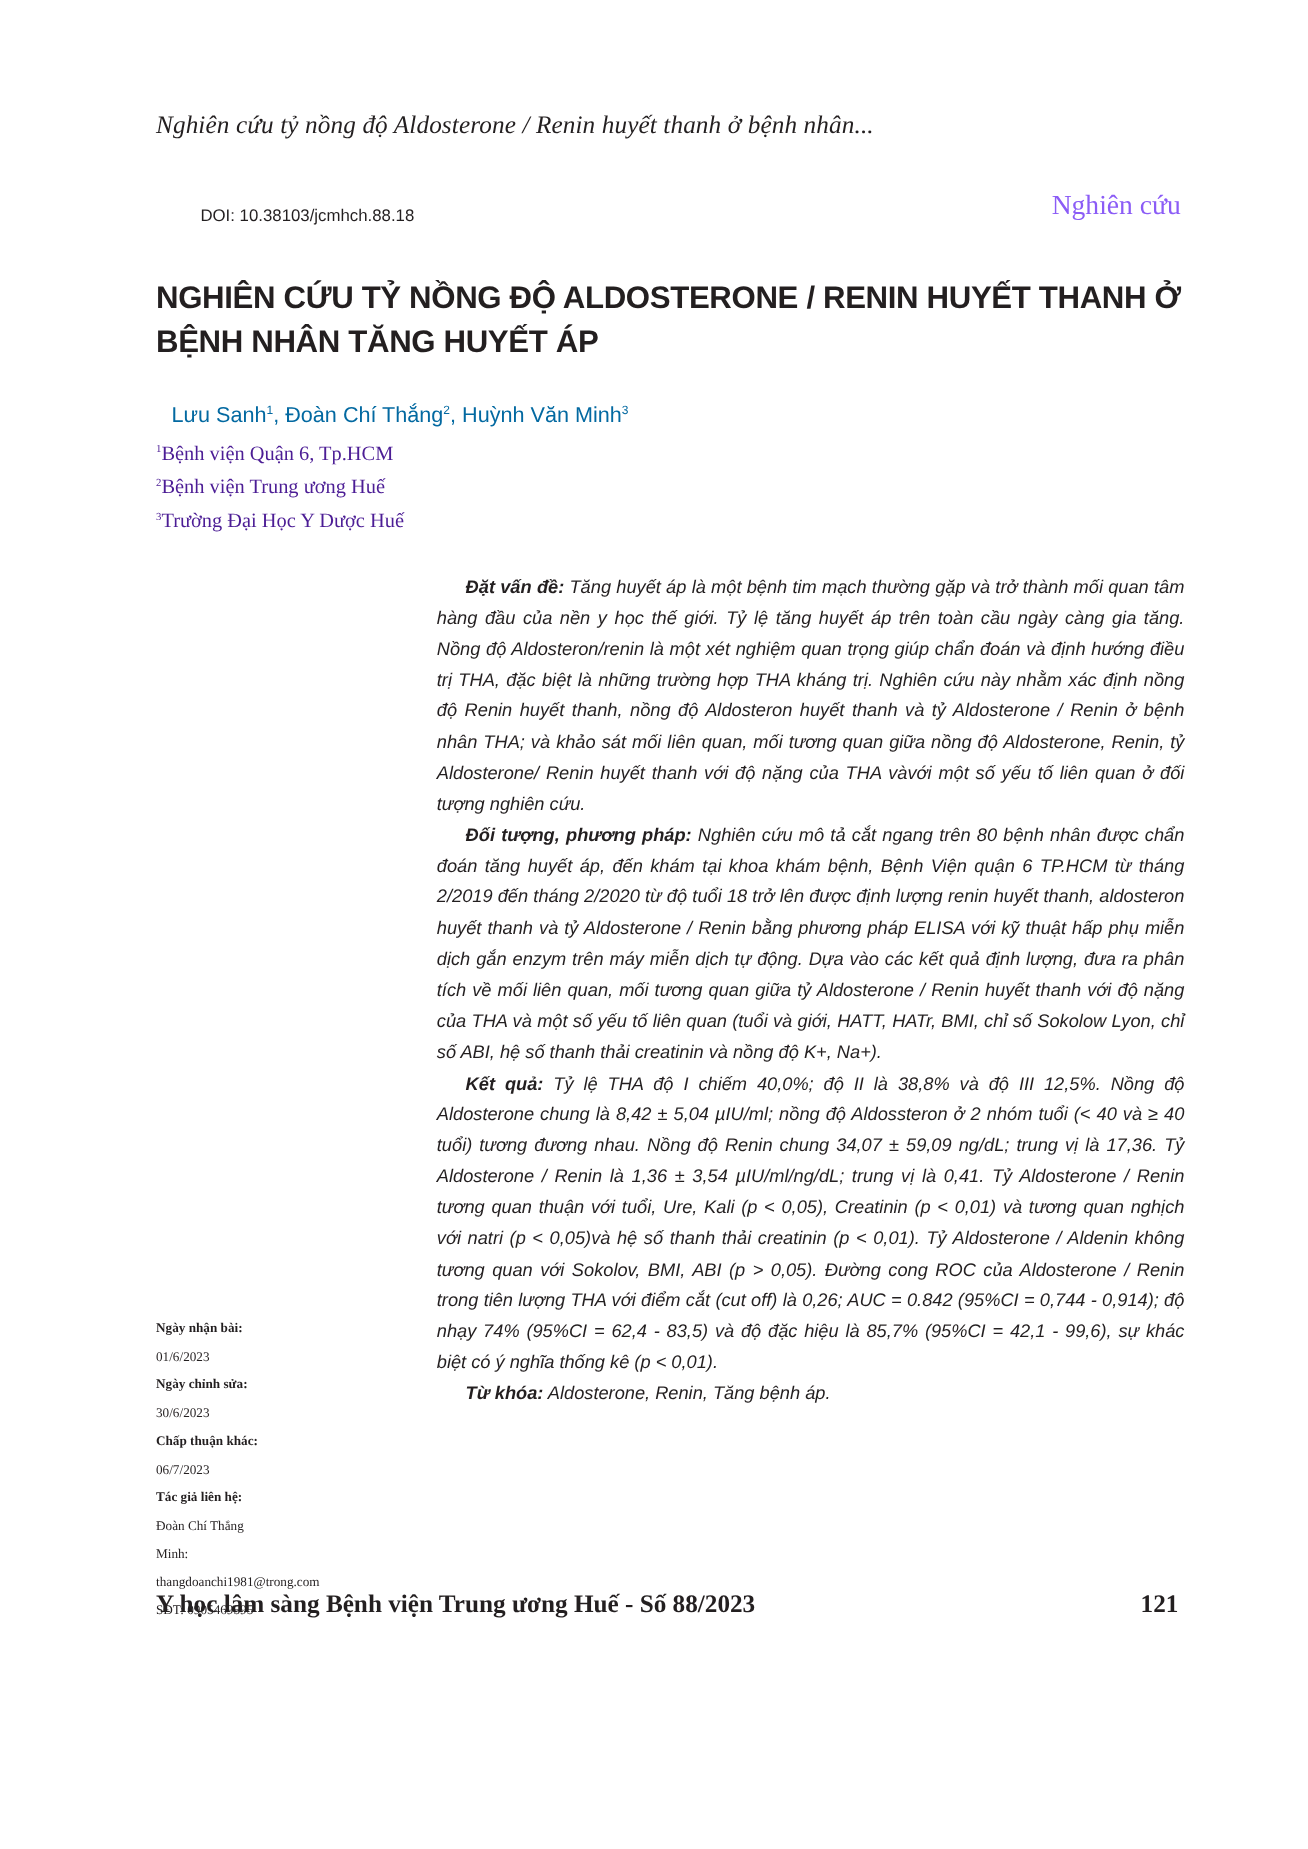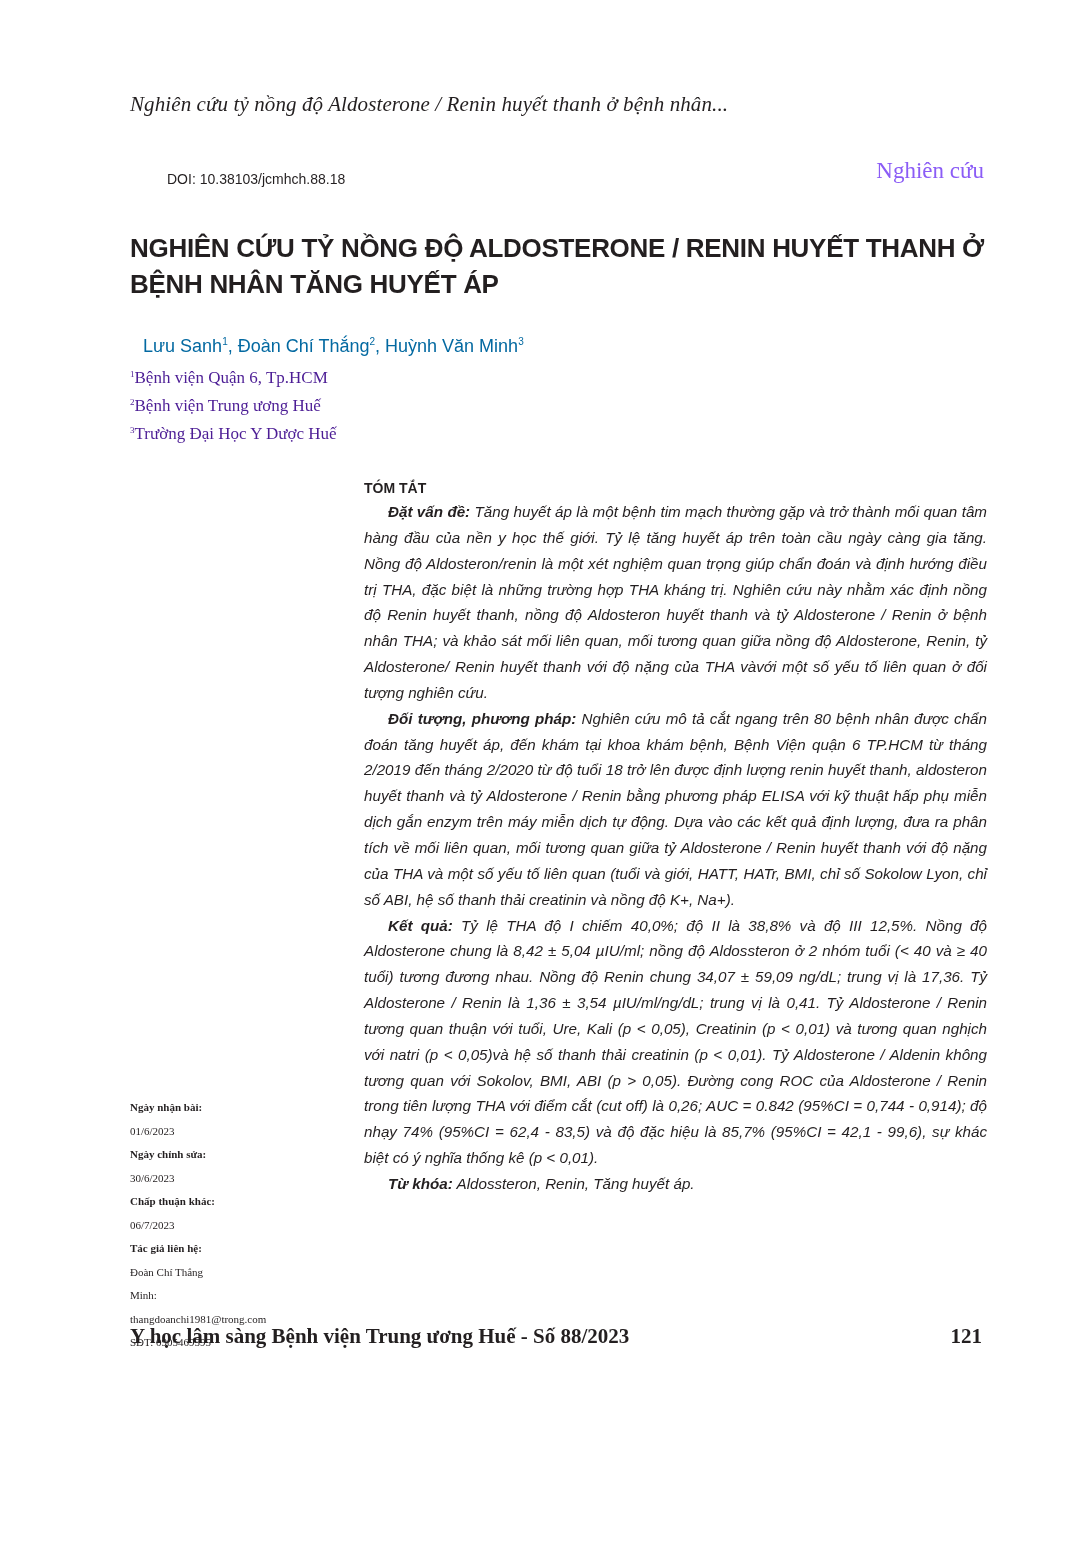--- a/index.html
+++ b/index.html
@@ -34,25 +34,24 @@
   <span>Lưu Sanh</span><sup>1</sup><span>, </span><span>Đoàn Chí Thắng</span><sup>2</sup><span>, </span><span>Huỳnh Văn Minh</span><sup>3</sup>
 </div>
 
 <div class="affiliations">
   <div><sup>1</sup><span>Bệnh viện Quận 6, Tp.HCM</span></div>
   <div><sup>2</sup><span>Bệnh viện Trung ương Huế</span></div>
   <div><sup>3</sup><span>Trường Đại Học Y Dược Huế</span></div>
 </div>
 
 <div class="abstract">
-  <div class="abstract-heading">TÓM TẮT</div>
   <p><span class="kw">Đặt vấn đề:</span><span> Tăng huyết áp là một bệnh tim mạch thường gặp và trở thành mối quan tâm hàng đầu của nền y học thế giới. Tỷ lệ tăng huyết áp trên toàn cầu ngày càng gia tăng. Nồng độ Aldosteron/renin là một xét nghiệm quan trọng giúp chẩn đoán và định hướng điều trị THA, đặc biệt là những trường hợp THA kháng trị. Nghiên cứu này nhằm xác định nồng độ Renin huyết thanh, nồng độ Aldosteron huyết thanh và tỷ Aldosterone / Renin ở bệnh nhân THA; và khảo sát mối liên quan, mối tương quan giữa nồng độ Aldosterone, Renin, tỷ Aldosterone/ Renin huyết thanh với độ nặng của THA vàvới một số yếu tố liên quan ở đối tượng nghiên cứu.</span></p>
   <p><span class="kw">Đối tượng, phương pháp:</span><span> Nghiên cứu mô tả cắt ngang trên 80 bệnh nhân được chẩn đoán tăng huyết áp, đến khám tại khoa khám bệnh, Bệnh Viện quận 6 TP.HCM từ tháng 2/2019 đến tháng 2/2020 từ độ tuổi 18 trở lên được định lượng renin huyết thanh, aldosteron huyết thanh và tỷ Aldosterone / Renin bằng phương pháp ELISA với kỹ thuật hấp phụ miễn dịch gắn enzym trên máy miễn dịch tự động. Dựa vào các kết quả định lượng, đưa ra phân tích về mối liên quan, mối tương quan giữa tỷ Aldosterone / Renin huyết thanh với độ nặng của THA và một số yếu tố liên quan (tuổi và giới, HATT, HATr, BMI, chỉ số Sokolow Lyon, chỉ số ABI, hệ số thanh thải creatinin và nồng độ K+, Na+).</span></p>
   <p><span class="kw">Kết quả:</span><span> Tỷ lệ THA độ I chiếm 40,0%; độ II là 38,8% và độ III 12,5%. Nồng độ Aldosterone chung là 8,42 ± 5,04 µIU/ml; nồng độ Aldossteron ở 2 nhóm tuổi (&lt; 40 và ≥ 40 tuổi) tương đương nhau. Nồng độ Renin chung 34,07 ± 59,09 ng/dL; trung vị là 17,36. Tỷ Aldosterone / Renin là 1,36 ± 3,54 µIU/ml/ng/dL; trung vị là 0,41. Tỷ Aldosterone / Renin tương quan thuận với tuổi, Ure, Kali (p &lt; 0,05), Creatinin (p &lt; 0,01) và tương quan nghịch với natri (p &lt; 0,05)và hệ số thanh thải creatinin (p &lt; 0,01). Tỷ Aldosterone / Aldenin không tương quan với Sokolov, BMI, ABI (p &gt; 0,05). Đường cong ROC của Aldosterone / Renin trong tiên lượng THA với điểm cắt (cut off) là 0,26; AUC = 0.842 (95%CI = 0,744 - 0,914); độ nhạy 74% (95%CI = 62,4 - 83,5) và độ đặc hiệu là 85,7% (95%CI = 42,1 - 99,6), sự khác biệt có ý nghĩa thống kê (p &lt; 0,01).</span></p>
-  <p><span class="kw">Từ khóa:</span><span> Aldossteron, Renin, Tăng huyết áp.</span></p>
+  <p><span class="kw">Từ khóa:</span><span> Aldosterone, Renin, Tăng bệnh áp.</span></p>
 </div>
 
 <div class="sidebar">
   <div class="lbl">Ngày nhận bài:</div>
   <div>01/6/2023</div>
   <div class="lbl">Ngày chỉnh sửa:</div>
   <div>30/6/2023</div>
   <div class="lbl">Chấp thuận khác:</div>
   <div>06/7/2023</div>
   <div class="lbl">Tác giả liên hệ:</div>

